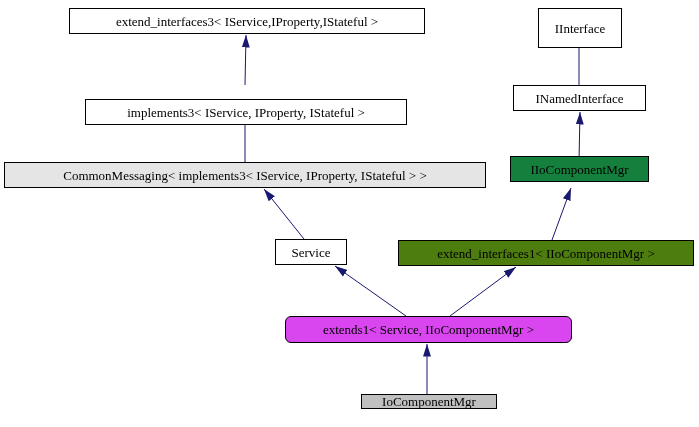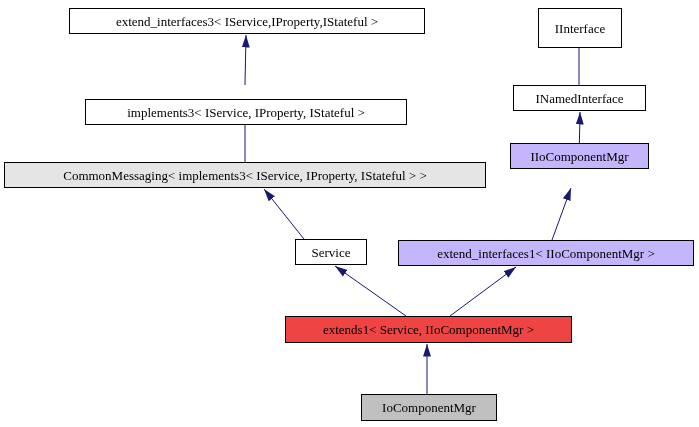--- a/index.html
+++ b/index.html
@@ -61,21 +61,21 @@
         <line x1="427" y1="394" x2="427" y2="344" stroke="#191970" stroke-width="1" marker-end="url(#arrowhead)"></line>
         <line x1="579" y1="85" x2="579" y2="34" stroke="#191970" stroke-width="1" marker-end="url(#arrowhead)"></line>
         <line x1="579" y1="161" x2="580" y2="112" stroke="#191970" stroke-width="1" marker-end="url(#arrowhead)"></line>
         <line x1="552" y1="240" x2="571" y2="188" stroke="#191970" stroke-width="1" marker-end="url(#arrowhead)"></line>
       </g>
   </svg>
   <div id="nodes-layer">
       <div class="node" style="left: 69px; top: 8px; width: 356px; height: 26px; border-color: rgb(0, 0, 0); background: rgb(255, 255, 255);">extend_interfaces3&lt; IService,IProperty,IStateful &gt;</div>
       <div class="node" style="left: 85px; top: 99px; width: 322px; height: 26px; border-color: rgb(0, 0, 0); background: rgb(255, 255, 255);">implements3&lt; IService, IProperty, IStateful &gt;</div>
       <div class="node" style="left: 4px; top: 162px; width: 482px; height: 26px; border-color: rgb(0, 0, 0); background: #e5e5e5;">CommonMessaging&lt; implements3&lt; IService, IProperty, IStateful &gt; &gt;</div>
-      <div class="node" style="left: 275px; top: 239px; width: 72px; height: 26px; border-color: rgb(0, 0, 0); background: rgb(255, 255, 255); margin-left: 20px;">Service</div>
-      <div class="node" style="left: 398px; top: 240px; width: 296px; height: 26px; border-color: rgb(0, 0, 0); background: #c4b5fd;">extend_interfaces1&lt; IIoComponentMgr &gt;</div>
-      <div class="node" style="left: 285px; top: 316px; width: 287px; height: 27px; border-color: rgb(0, 0, 0); background: #ef4444;">extends1&lt; Service, IIoComponentMgr &gt;</div>
-      <div class="node current" style="left: 361px; top: 394px; width: 136px; height: 27px; border-color: rgb(0, 0, 0); background: rgb(192, 192, 192);">IoComponentMgr</div>
+      <div class="node" style="left: 275px; top: 239px; width: 72px; height: 26px; border-color: rgb(0, 0, 0); background: rgb(255, 255, 255);">Service</div>
+      <div class="node" style="left: 398px; top: 240px; width: 296px; height: 26px; border-color: rgb(0, 0, 0); background: #4d7c0f;">extend_interfaces1&lt; IIoComponentMgr &gt;</div>
+      <div class="node" style="left: 285px; top: 316px; width: 287px; height: 27px; border-color: rgb(0, 0, 0); background: #d946ef; border-radius: 6px;">extends1&lt; Service, IIoComponentMgr &gt;</div>
+      <div class="node current" style="left: 361px; top: 394px; width: 136px; height: 15px; border-color: rgb(0, 0, 0); background: rgb(192, 192, 192);">IoComponentMgr</div>
       <div class="node" style="left: 538px; top: 8px; width: 84px; height: 40px; border-color: rgb(0, 0, 0); background: rgb(255, 255, 255);">IInterface</div>
       <div class="node" style="left: 513px; top: 85px; width: 133px; height: 26px; border-color: rgb(0, 0, 0); background: rgb(255, 255, 255);">INamedInterface</div>
-      <div class="node" style="left: 510px; top: 143px; width: 139px; height: 26px; border-color: rgb(0, 0, 0); background: #c4b5fd;">IIoComponentMgr</div>
+      <div class="node" style="left: 510px; top: 156px; width: 139px; height: 26px; border-color: rgb(0, 0, 0); background: #15803d;">IIoComponentMgr</div>
     </div>
 </div>
 
 </body></html>

